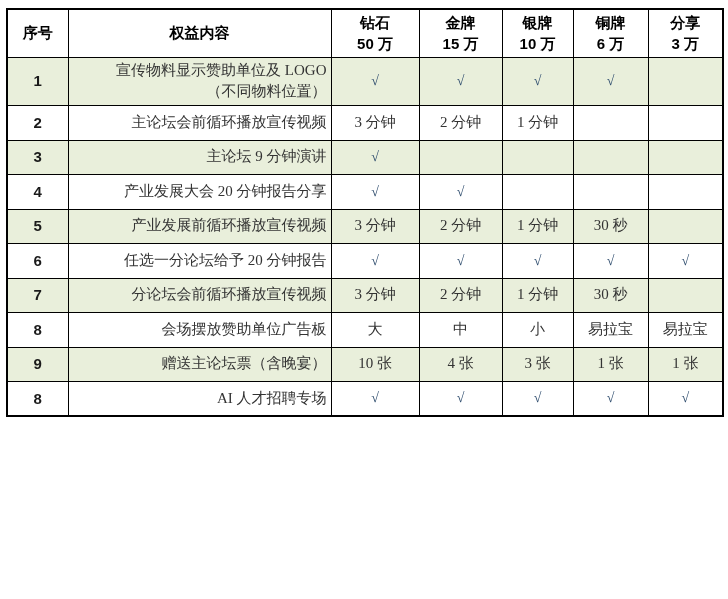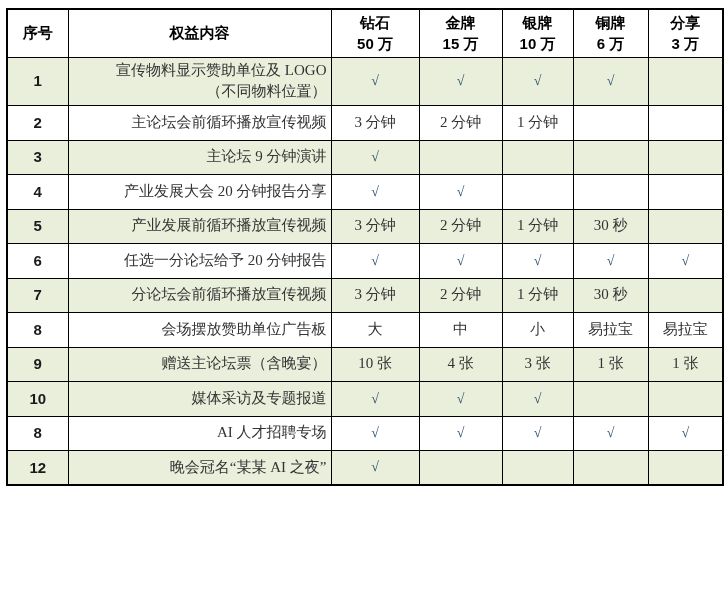--- a/index.html
+++ b/index.html
@@ -183,42 +183,24 @@
   </tr>
         <tr class="shaded">
     <td class="no-cell">9</td>
     <td class="item-cell">赠送主论坛票（含晚宴）</td>
     <td class="val-cell">10 张</td>
     <td class="val-cell">4 张</td>
     <td class="val-cell">3 张</td>
     <td class="val-cell">1 张</td>
     <td class="val-cell">1 张</td>
   </tr>
-        <tr class="shaded">
-    <td class="no-cell">10</td>
-    <td class="item-cell">媒体采访及专题报道</td>
-    <td class="val-cell check">√</td>
-    <td class="val-cell check">√</td>
-    <td class="val-cell check">√</td>
-    <td class="val-cell"></td>
-    <td class="val-cell"></td>
-  </tr>
         <tr>
     <td class="no-cell">8</td>
     <td class="item-cell">AI 人才招聘专场</td>
     <td class="val-cell check">√</td>
     <td class="val-cell check">√</td>
     <td class="val-cell check">√</td>
     <td class="val-cell check">√</td>
     <td class="val-cell check">√</td>
-  </tr>
-        <tr class="shaded">
-    <td class="no-cell">12</td>
-    <td class="item-cell">晚会冠名“某某 AI 之夜”</td>
-    <td class="val-cell check">√</td>
-    <td class="val-cell"></td>
-    <td class="val-cell"></td>
-    <td class="val-cell"></td>
-    <td class="val-cell"></td>
   </tr>
       </tbody>
   </table>
 </div>
 
 </body></html>

